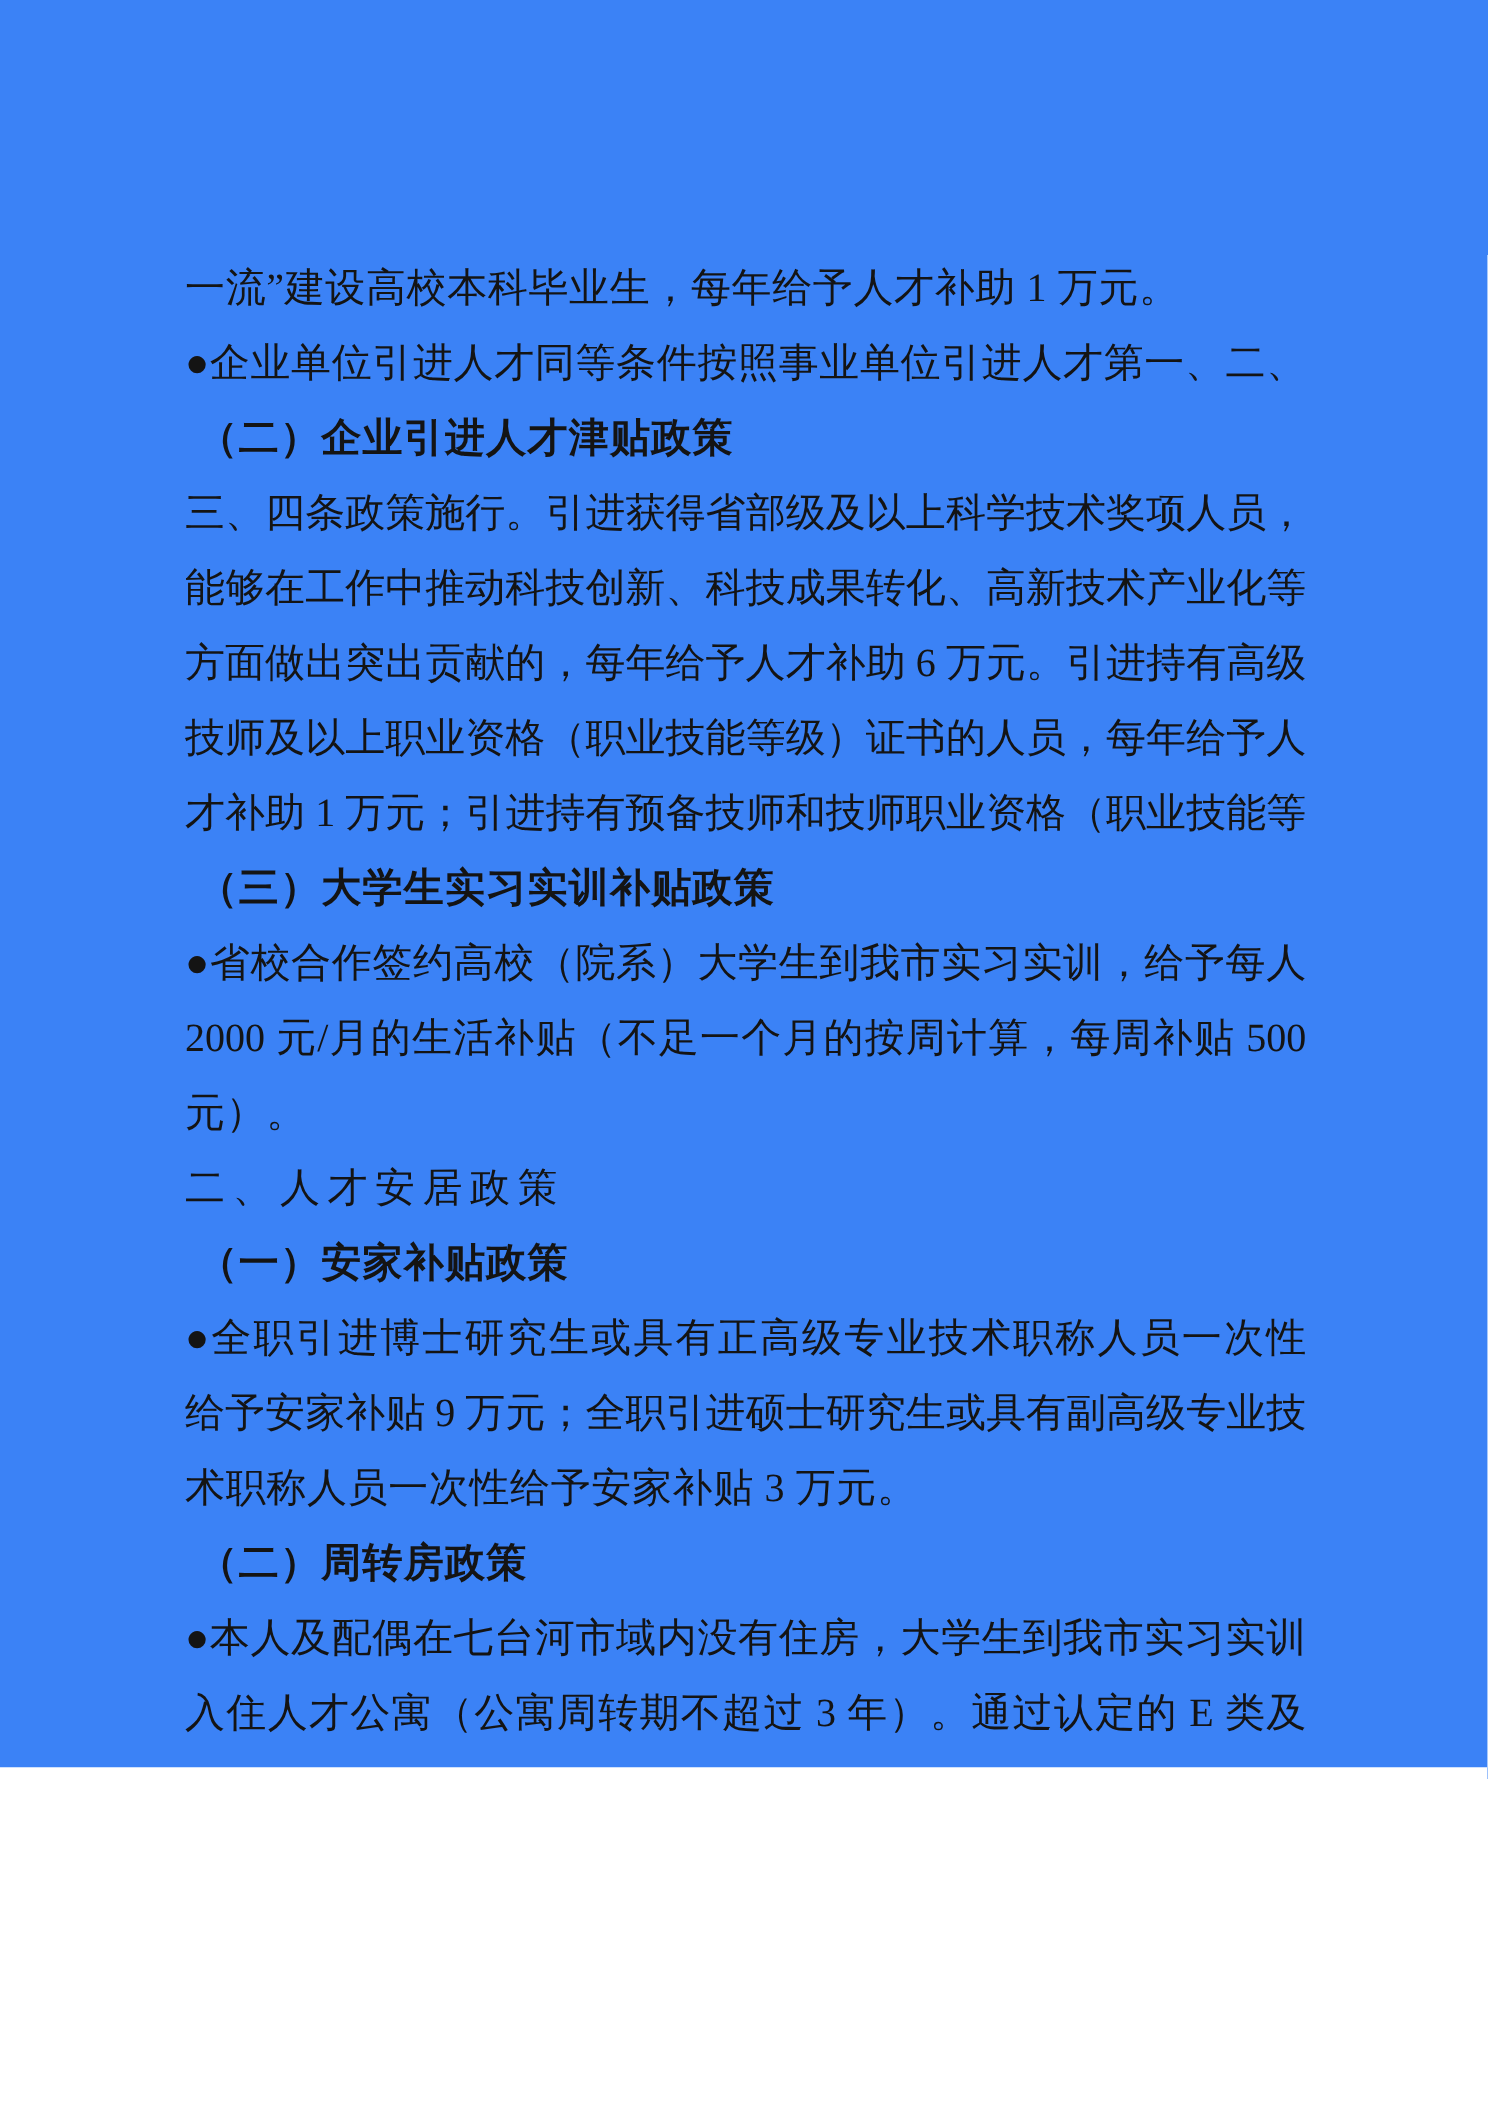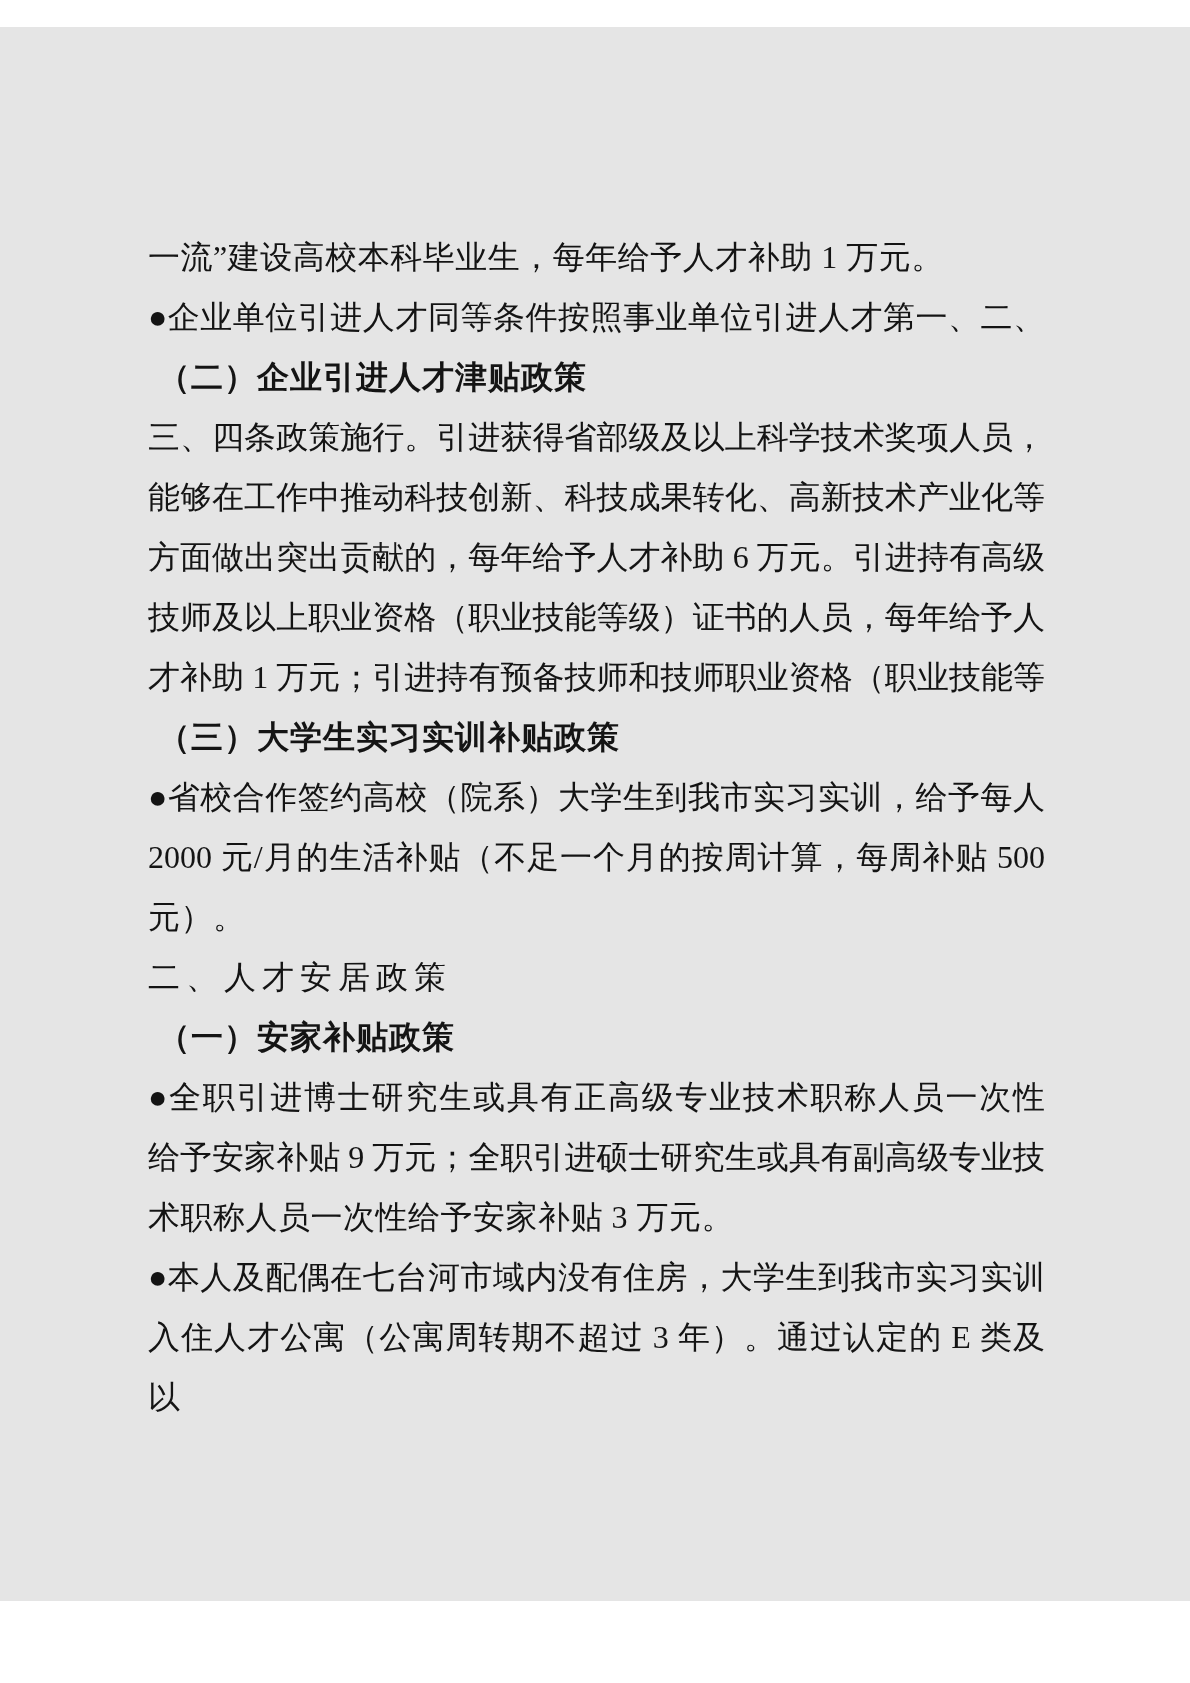--- a/index.html
+++ b/index.html
@@ -3,24 +3,23 @@
 <meta charset="utf-8">
 <style>
   html, body {
     margin: 0;
     padding: 0;
     background: #ffffff;
   }
   .page {
     position: relative;
     width: 1190px;
-    height: 1574px;
-    background: #e5e5e5;
+    height: 1414px;
+    background: #3b82f6;
     overflow: hidden;
-    margin-top: 27px;
   }
   .content {
     position: absolute;
     left: 148px;
     top: 200px;
     width: 897px;
   }
   .line {
     font-family: "Liberation Serif", "DejaVu Serif", serif;
     font-size: 32px;
@@ -61,16 +60,17 @@
       <div class="line body justify">才补助 1 万元；引进持有预备技师和技师职业资格（职业技能等</div>
       <div class="line h-bold">（三）大学生实习实训补贴政策</div>
       <div class="line body justify">●省校合作签约高校（院系）大学生到我市实习实训，给予每人</div>
       <div class="line body justify">2000 元/月的生活补贴（不足一个月的按周计算，每周补贴 500</div>
       <div class="line body">元）。</div>
       <div class="line h-kai">二、人才安居政策</div>
       <div class="line h-bold">（一）安家补贴政策</div>
       <div class="line body justify">●全职引进博士研究生或具有正高级专业技术职称人员一次性</div>
       <div class="line body justify">给予安家补贴 9 万元；全职引进硕士研究生或具有副高级专业技</div>
       <div class="line body">术职称人员一次性给予安家补贴 3 万元。</div>
+      <div class="line h-bold">（二）周转房政策</div>
       <div class="line body justify">●本人及配偶在七台河市域内没有住房，大学生到我市实习实训</div>
       <div class="line body justify">入住人才公寓（公寓周转期不超过 3 年）。通过认定的 E 类及以</div>
     </div>
 </div>
 
 </body></html>

